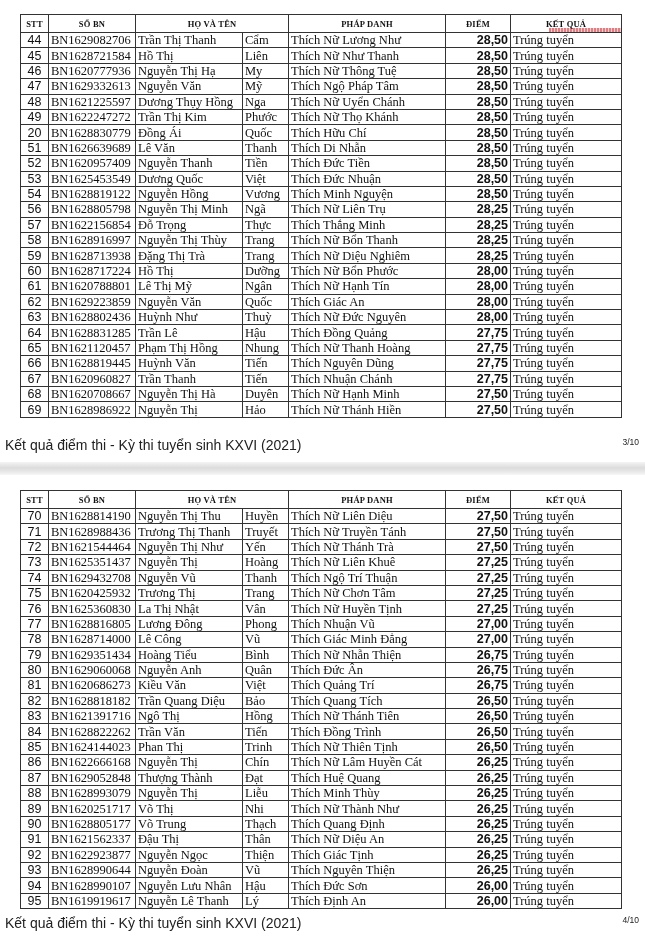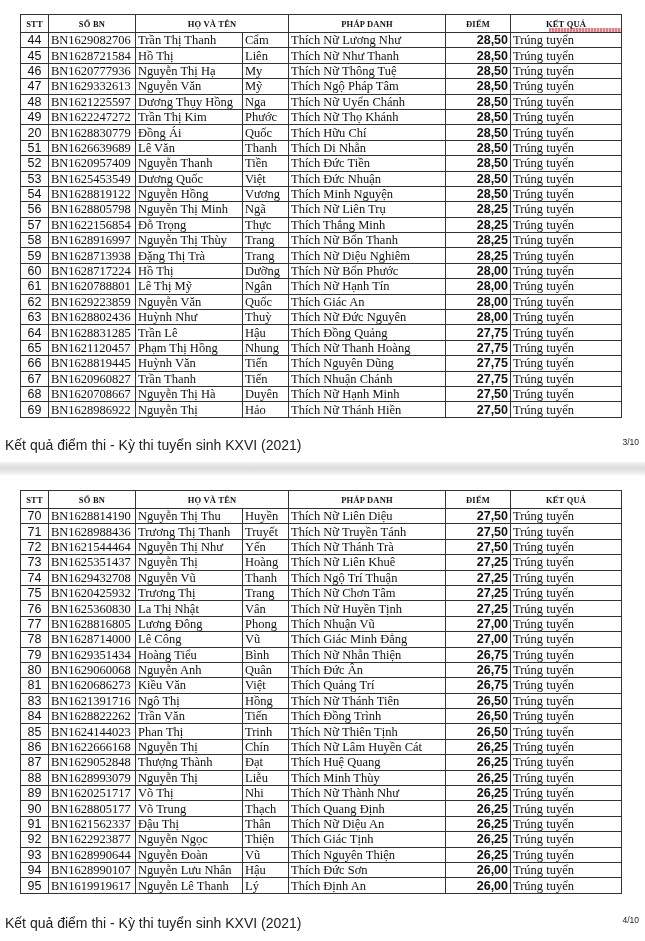--- a/index.html
+++ b/index.html
@@ -415,20 +415,29 @@
         <tr>
           <td class="stt">81</td>
           <td>BN1620686273</td>
           <td>Kiều Văn</td>
           <td>Việt</td>
           <td>Thích Quảng Trí</td>
           <td class="diem">26,75</td>
           <td>Trúng tuyển</td>
         </tr>
         <tr>
+          <td class="stt">82</td>
+          <td>BN1628818182</td>
+          <td>Trần Quang Diệu</td>
+          <td>Bảo</td>
+          <td>Thích Quang Tích</td>
+          <td class="diem">26,50</td>
+          <td>Trúng tuyển</td>
+        </tr>
+        <tr>
           <td class="stt">83</td>
           <td>BN1621391716</td>
           <td>Ngô Thị</td>
           <td>Hồng</td>
           <td>Thích Nữ Thánh Tiên</td>
           <td class="diem">26,50</td>
           <td>Trúng tuyển</td>
         </tr>
         <tr>
           <td class="stt">84</td>

